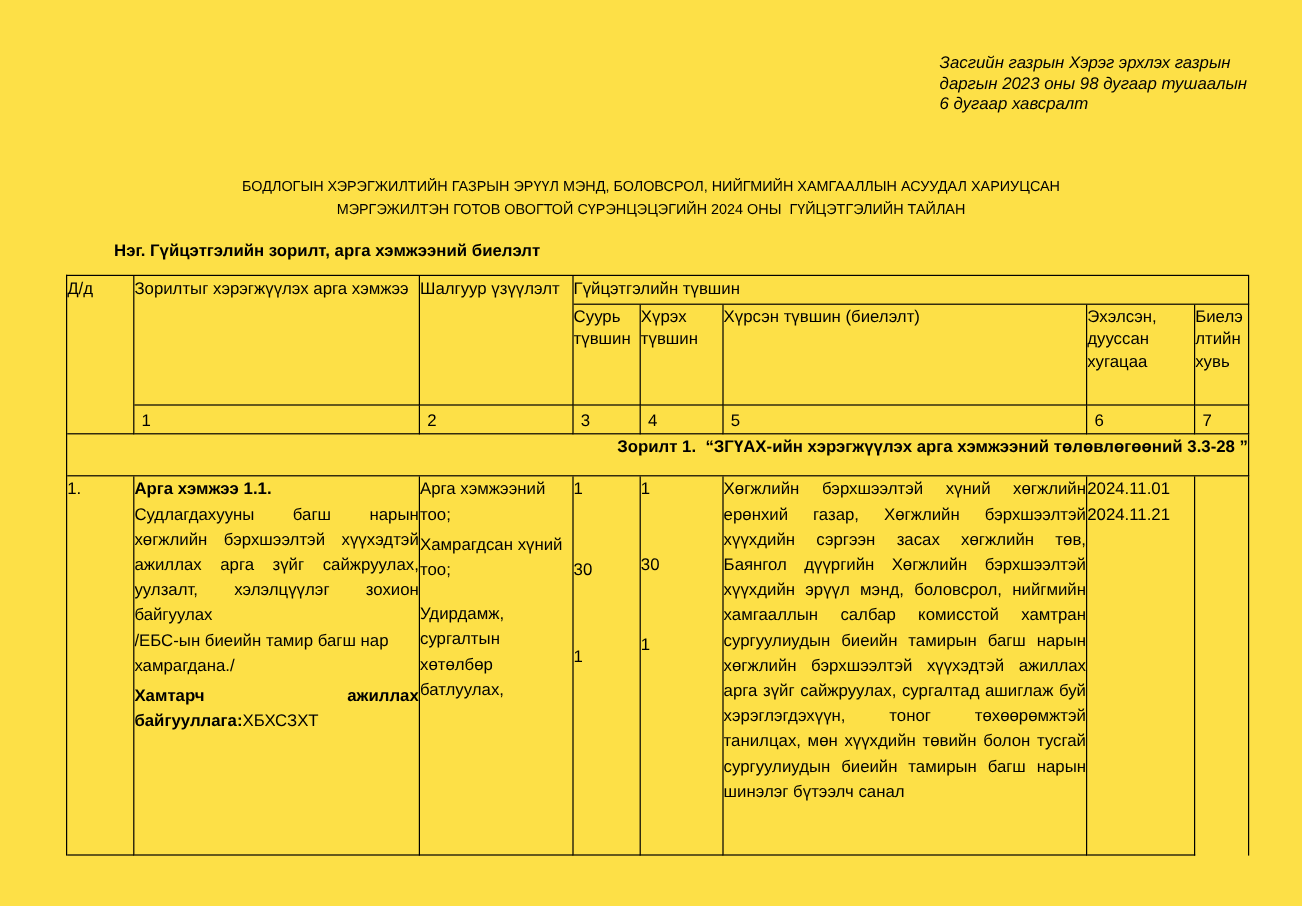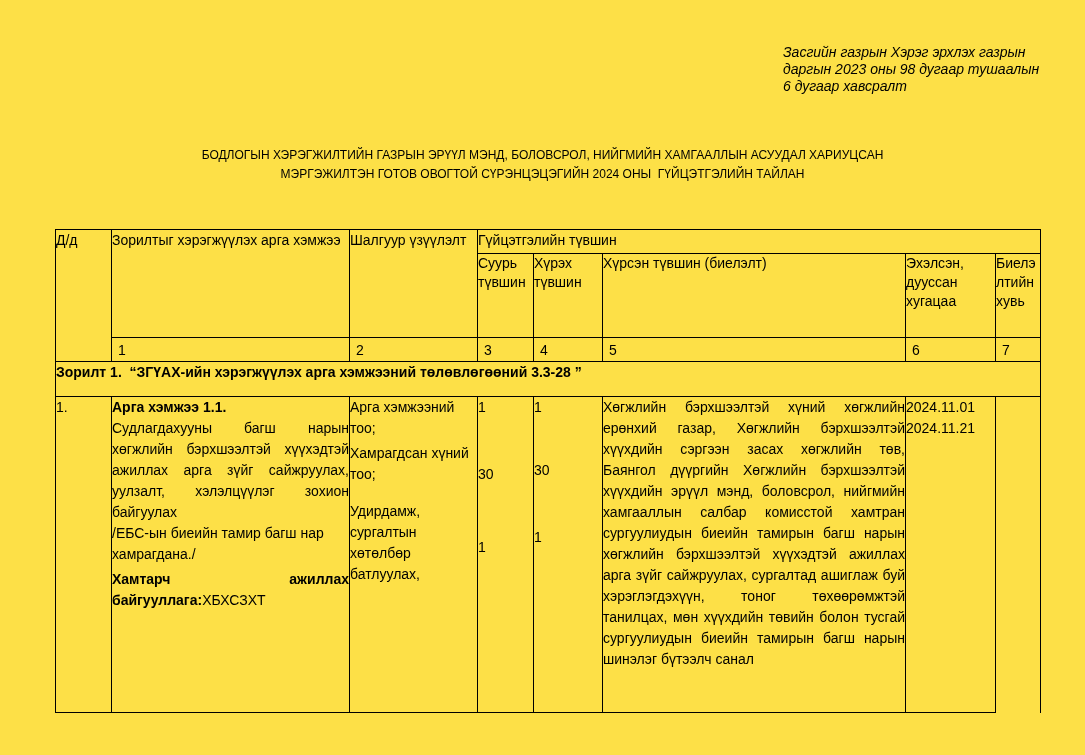--- a/index.html
+++ b/index.html
@@ -42,21 +42,21 @@
   .c-indicator { padding:8px 12px 0 8px; }
   .c-band { padding:1px 0 0 6px; line-height:19px; }
   tr.rB td { line-height:19px; overflow-wrap:break-word;margin-top:28px; }
   .c-base { padding:8px 12px 0 8px; }
   .c-target { padding:8px 14px 0 8px; }
   .c-achieved { padding:26px 8px 0 8px; }
   .c-period { padding:8px 6px 0 8px; }
   .c-percent { padding:8px 2px 0 6px; }
 
   tr.rC td { padding:2px 0 0 6px; }
-  .goal { font-weight:bold; padding:2px 0 0 4px; white-space:pre-wrap; }
+  .goal { font-weight:bold; padding:2px 0 0 4px; white-space:pre-wrap;text-align:right; }
 
   .e-dd { padding:136px 0 0 6px; }
   .e-measure { padding:3px 8px 0 8px; }
   .m-title { font-weight:bold; }
   .m-body { text-align:justify; }
   .m-partner { margin-top:4px; text-align:justify; }
   .m-partner .lbl { font-weight:bold; }
   .e-ind { padding:4px 12px 0 8px; }
   .e-ind .i2 { margin-top:4px; }
   .e-ind .i3 { margin-top:16px; }
@@ -79,20 +79,21 @@
     <div>Засгийн газрын Хэрэг эрхлэх газрын</div>
     <div>даргын 2023 оны 98 дугаар тушаалын</div>
     <div>6 дугаар хавсралт</div>
   </div>
 
   <div class="title">
     <div class="l1">БОДЛОГЫН ХЭРЭГЖИЛТИЙН ГАЗРЫН ЭРҮҮЛ МЭНД, БОЛОВСРОЛ, НИЙГМИЙН ХАМГААЛЛЫН АСУУДАЛ ХАРИУЦСАН</div>
     <div class="l2">МЭРГЭЖИЛТЭН ГОТОВ ОВОГТОЙ СҮРЭНЦЭЦЭГИЙН 2024 ОНЫ  ГҮЙЦЭТГЭЛИЙН ТАЙЛАН</div>
   </div>
 
+  <div class="section-heading">Нэг. Гүйцэтгэлийн зорилт, арга хэмжээний биелэлт</div>
 
   <table class="report">
     <colgroup>
       <col style="width:56px">
       <col style="width:238px">
       <col style="width:128px">
       <col style="width:56px">
       <col style="width:69px">
       <col style="width:303px">
       <col style="width:90px">

